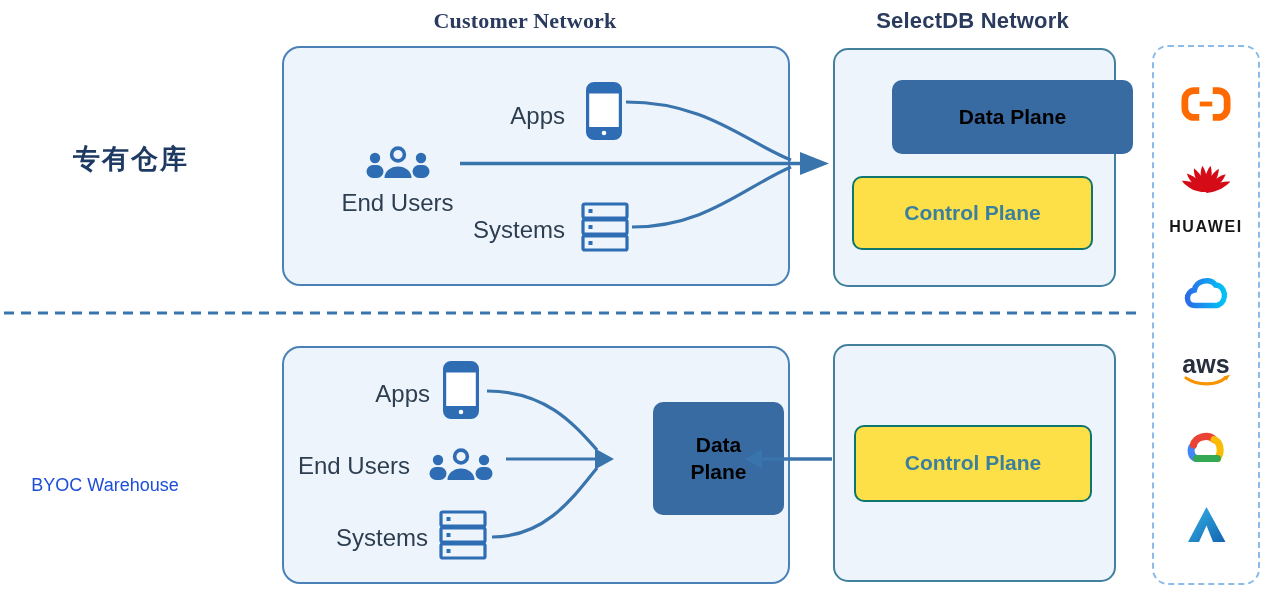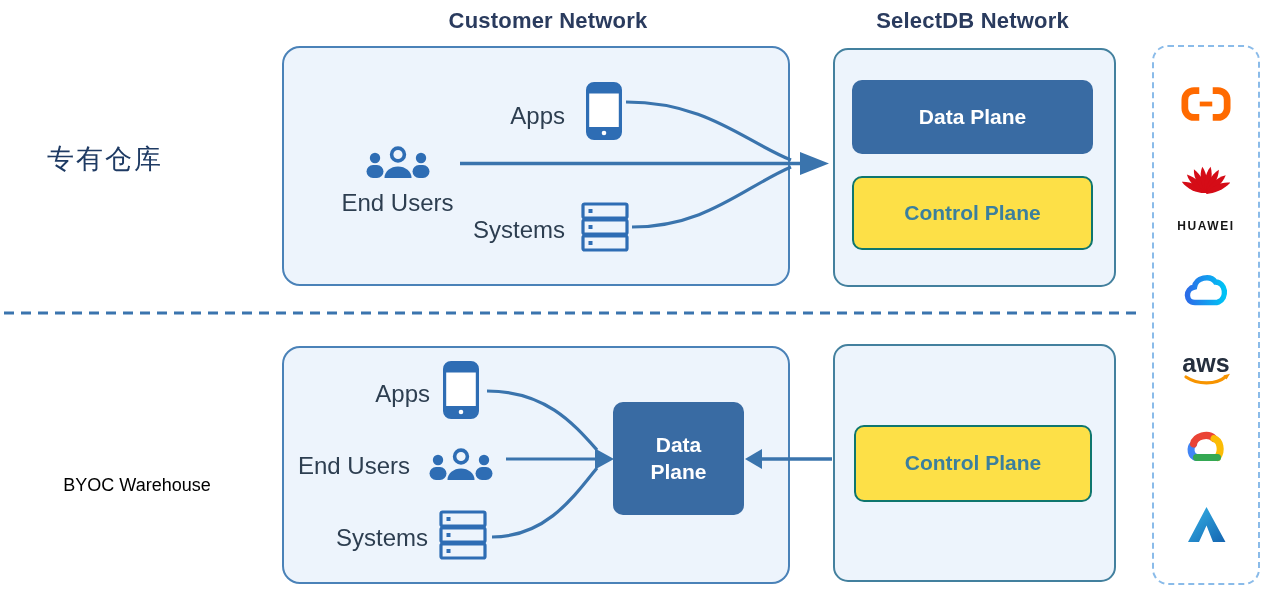--- a/index.html
+++ b/index.html
@@ -12,53 +12,53 @@
     font-size:22px;font-weight:600;color:#2a3b5e;letter-spacing:.2px;z-index:2;
   }
   .box{
     position:absolute;background:#edf4fc;border:2px solid #4a82b8;border-radius:18px;z-index:1;
   }
   .box.selectdb{border-color:#43809e;border-radius:15px;}
   .plane{
     position:absolute;display:flex;align-items:center;justify-content:center;
     font-weight:bold;font-size:21px;border-radius:10px;z-index:2;text-align:center;line-height:1.25;
   }
-  .plane.dark{background:#396ba3;color:#ffffff;}
+  .plane.dark{background:#396ba3;color:#000000;margin-left:40px;}
   .plane.light{background:#fde047;border:2px solid #0f766e;color:#3b7f9e;}
   .node-label{
     position:absolute;font-size:24px;color:#2d3e50;z-index:2;white-space:nowrap;
   }
   .right-al{text-align:right;}
   .center-al{text-align:center;}
   .zh-title{
     position:absolute;width:210px;left:0;text-align:center;
-    font-size:27px;font-weight:normal;color:#1e3a63;z-index:2;letter-spacing:2px;
+    font-size:27px;font-weight:bold;color:#1e3a63;z-index:2;letter-spacing:2px;padding-left:26px;
   }
   .en-sub{position:absolute;width:210px;left:0;text-align:center;z-index:2;}
   .en-sub.saas{font-size:19px;color:#1c1c1c;}
-  .en-sub.byoc{font-size:18px;color:#000000;font-weight:500;padding-left:32px;}
+  .en-sub.byoc{font-size:18px;color:#1d4ed8;font-weight:500;}
   #arrows{position:absolute;left:0;top:0;z-index:3;pointer-events:none;}
   .icon{position:absolute;z-index:2;}
   #provider-panel{
     position:absolute;left:1152px;top:45px;width:104px;height:536px;
     border:2px dashed #8abbe9;border-radius:16px;background:#ffffff;
     display:flex;flex-direction:column;align-items:center;justify-content:space-evenly;z-index:2;
   }
   .provider{display:flex;flex-direction:column;align-items:center;}
   .huawei-word{
-    font-size:12px;font-weight:bold;color:#161616;letter-spacing:1.6px;margin-top:18px;
+    font-size:16px;font-weight:bold;color:#161616;letter-spacing:1.6px;margin-top:18px;
     font-family:"Liberation Sans",sans-serif;
   }
 </style>
 </head>
 <body>
 
 <div id="canvas">
 
-  <div class="net-title" style="left:296px;width:504px;">Customer Network</div>
+  <div class="net-title" style="left:273px;width:504px;font-family:Liberation Serif, serif;">Customer Network</div>
   <div class="net-title" style="left:833px;width:279px;">SelectDB Network</div>
 
   <div class="zh-title" style="top:141px;">专有仓库</div>
 
   <div class="en-sub byoc" style="top:475px;">BYOC Warehouse</div>
 
   <div class="box" style="left:282px;top:46px;width:504px;height:236px;"></div>
 
   <div class="box selectdb" style="left:833px;top:48px;width:279px;height:235px;"></div>
   <div class="plane dark" style="left:852px;top:80px;width:241px;height:74px;">

